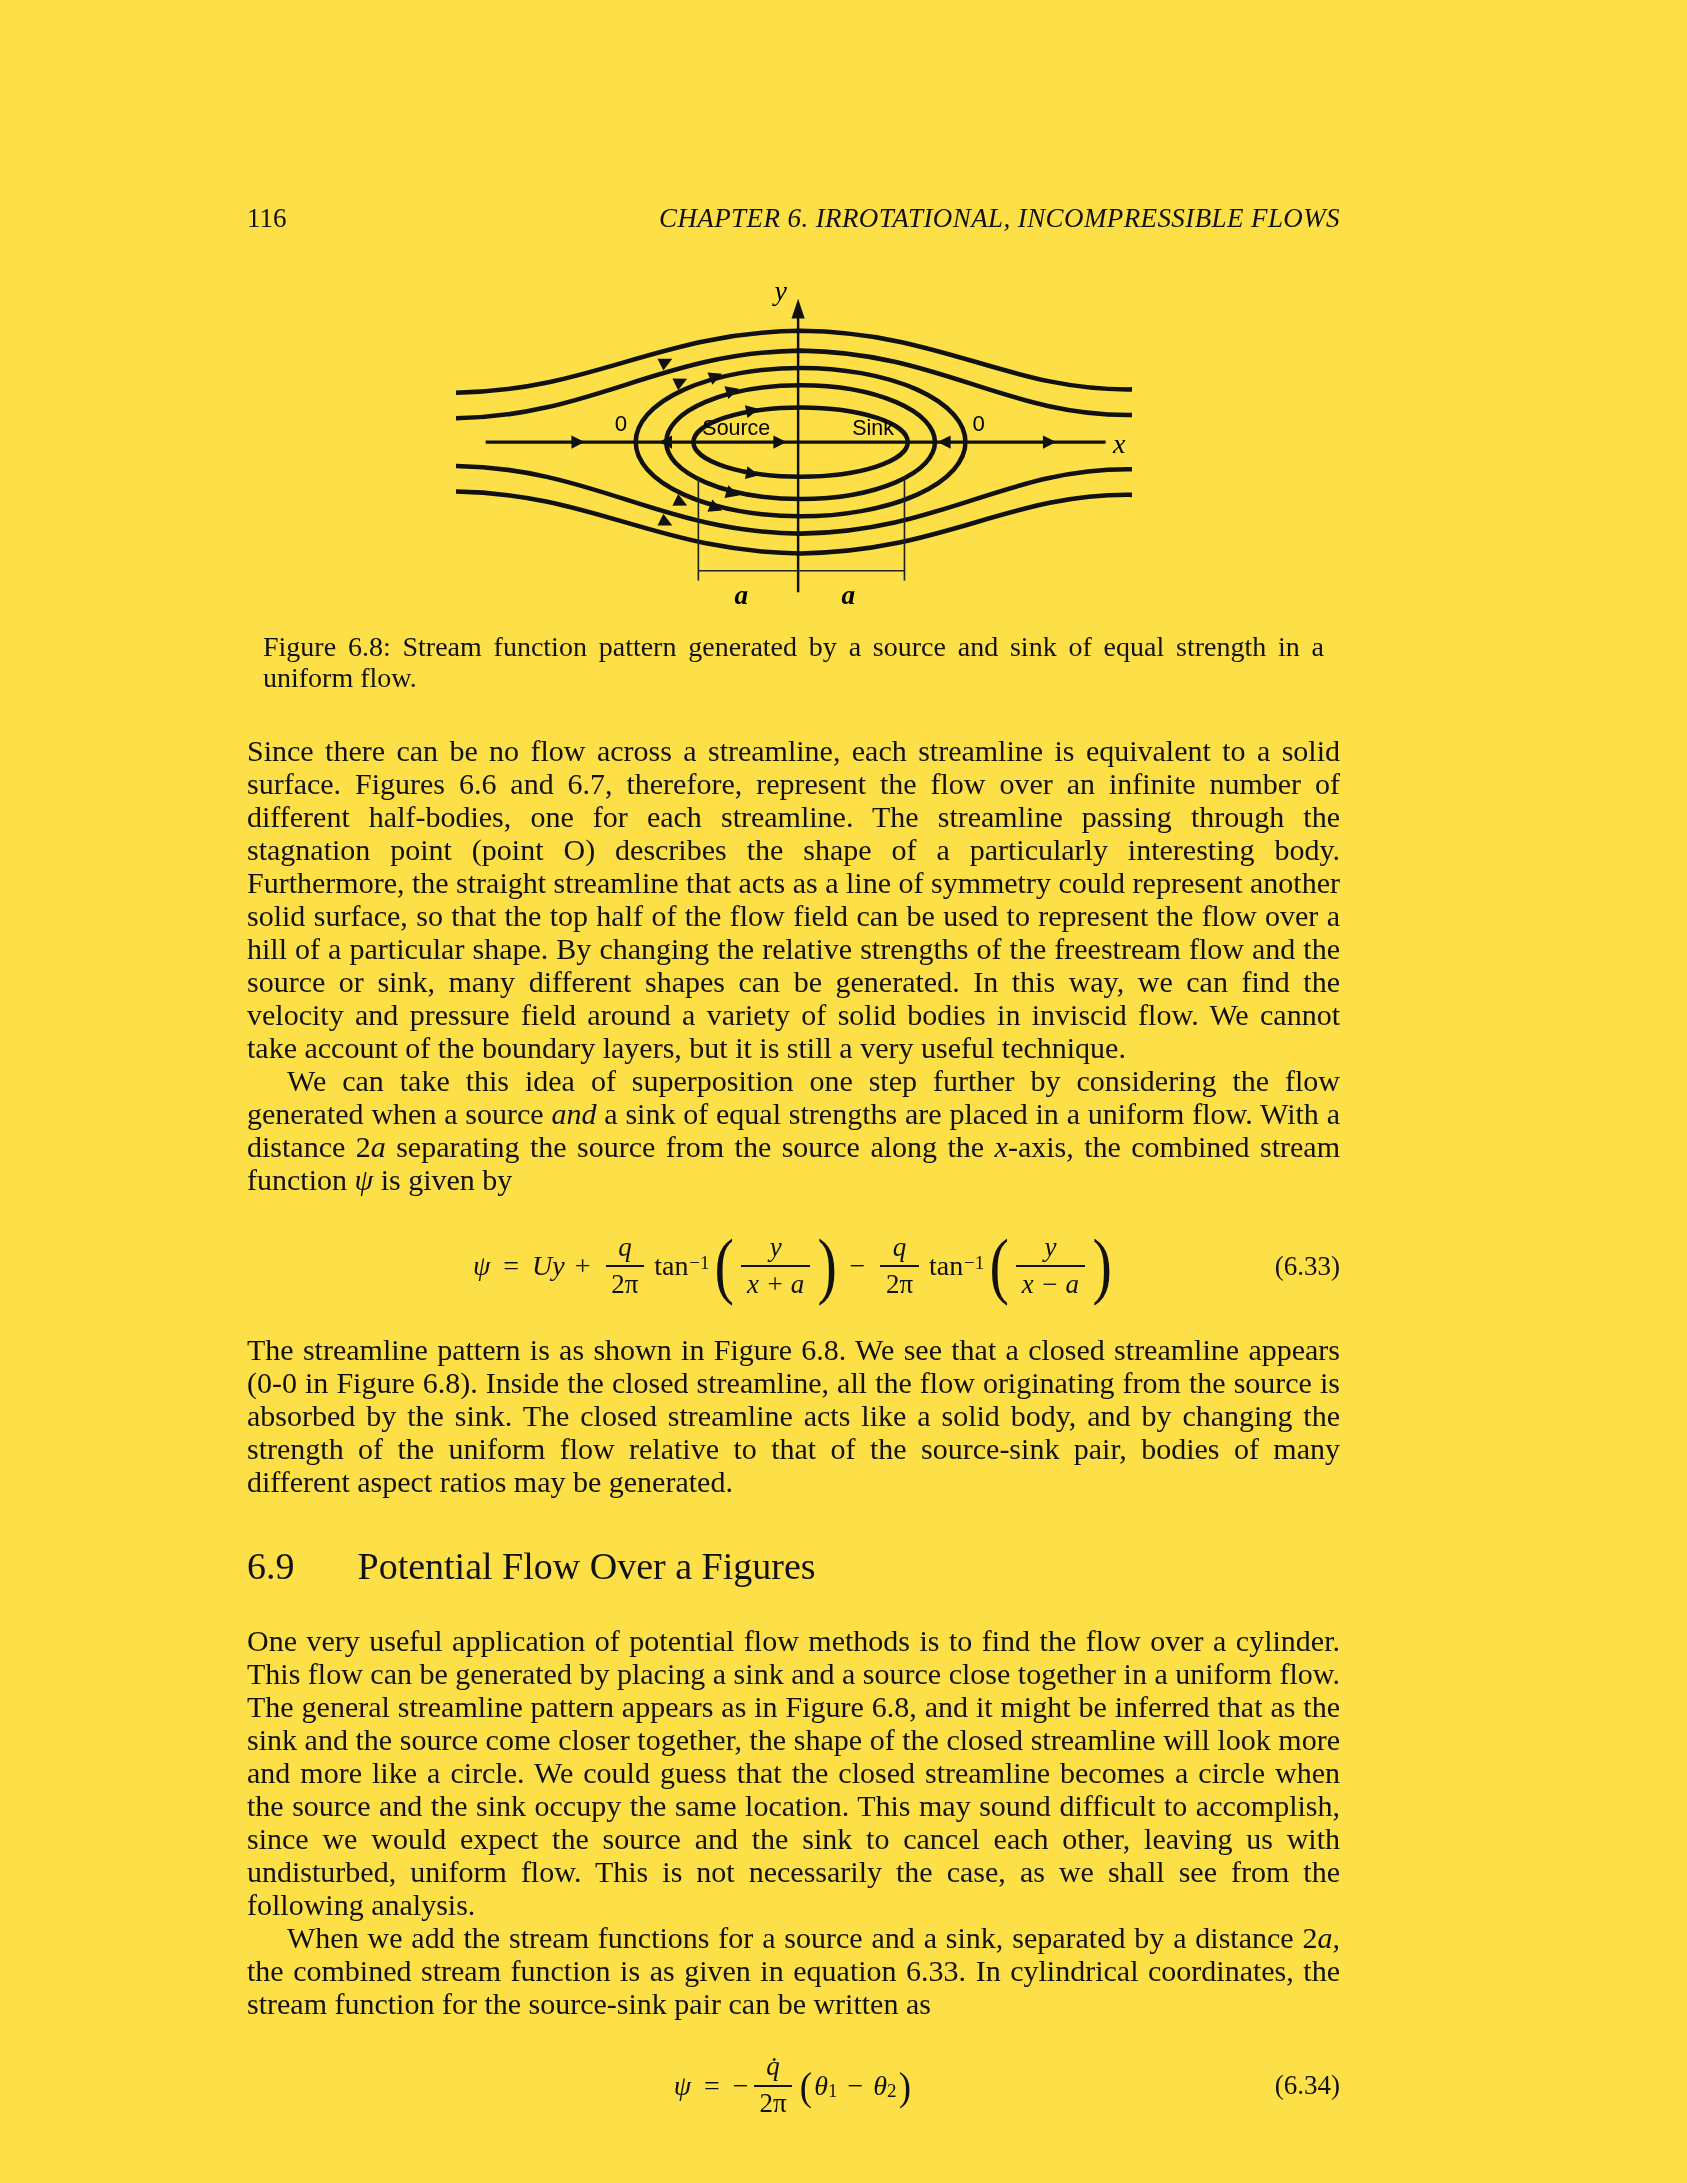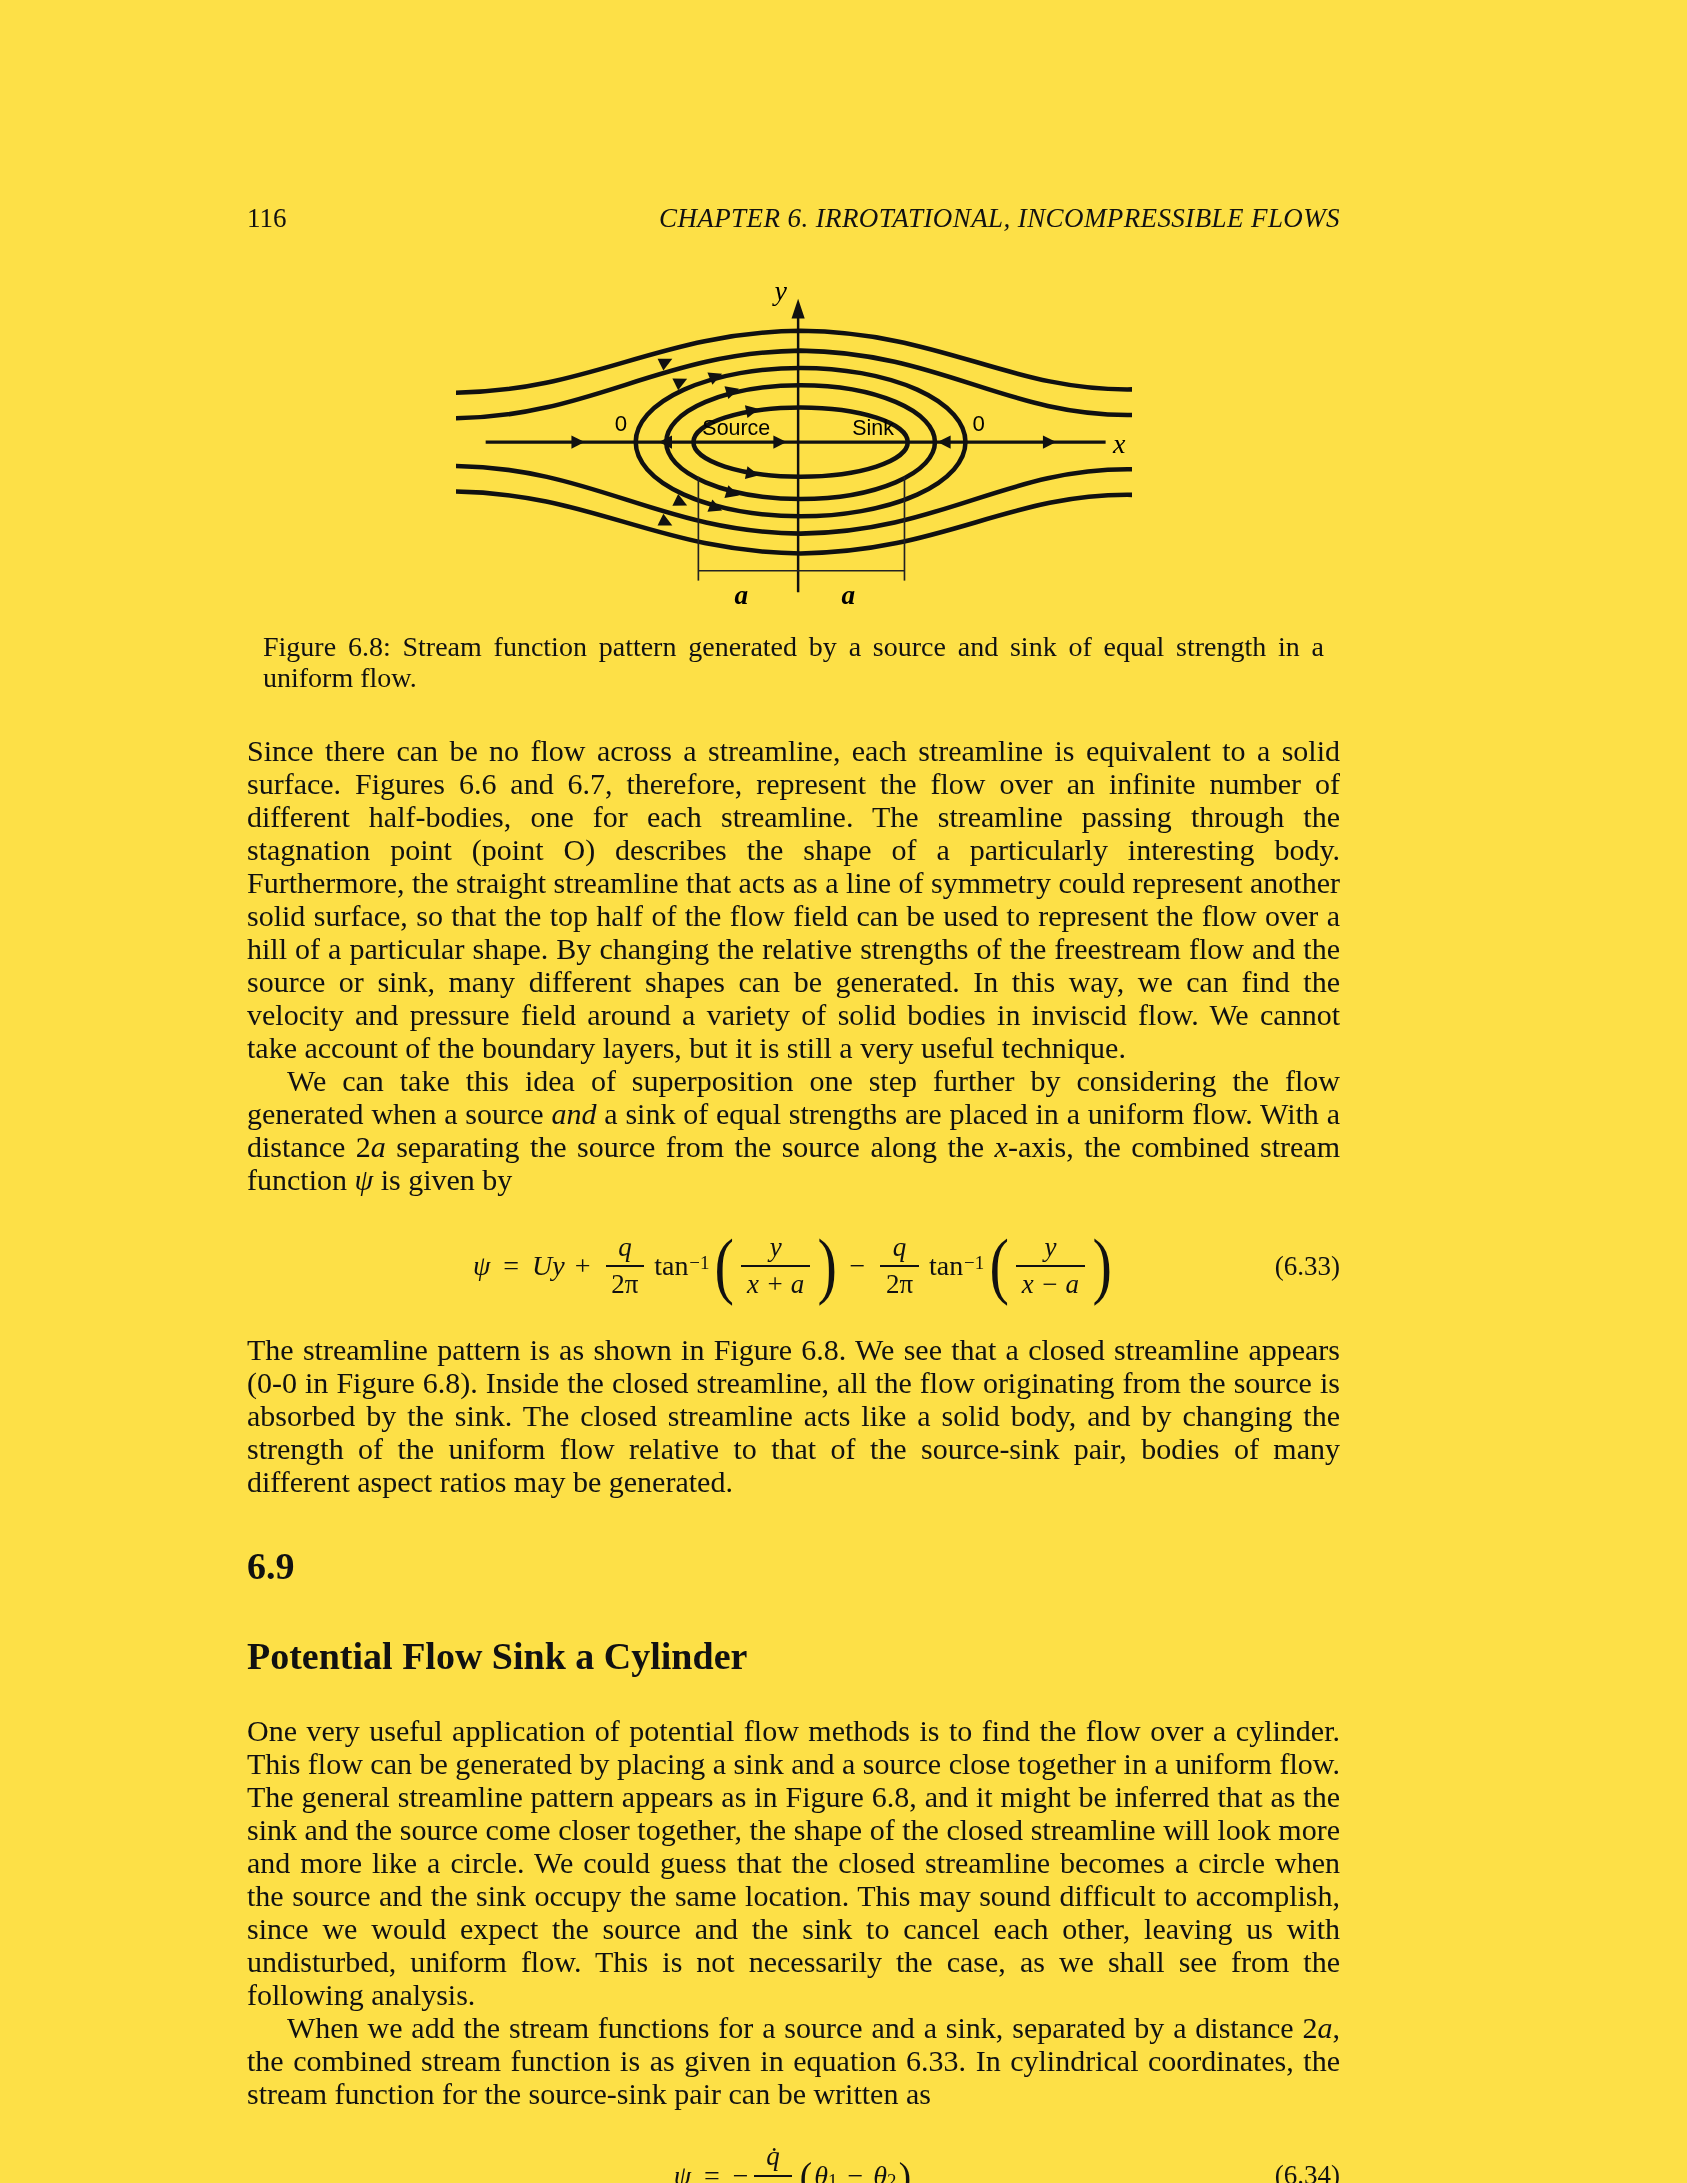--- a/index.html
+++ b/index.html
@@ -39,22 +39,22 @@
         font-size:27px;line-height:1.18;}
   .frac .num{padding:0 5.8px 1.6px;}
   .frac .den{border-top:2.5px solid #111;padding:1.6px 5.8px 0;}
   .fn{margin-left:5px;}
   .eq-body sup{font-size:19px;position:relative;top:-3.3px;margin:0 2.5px 0 0.8px;}
   .eq-body sub{font-size:19px;position:relative;top:5px;}
   .bp{font-size:73px;font-weight:400;line-height:0;transform:scaleX(0.8);}
   .mp{font-size:41px;line-height:0;transform:scaleX(0.9);margin:0 1.6px;}
   .eq-number{position:absolute;right:0;font-size:27px;text-align:right;}
   
-  .section-heading{display:flex;gap:46px;font-size:38px;font-weight:700;
-                   margin:46px 0 36px;font-family:"Liberation Serif",serif;flex-direction:column;}
+  .section-heading{display:flex;gap:63px;font-size:38px;font-weight:400;
+                   margin:46px 0 36px;font-family:"Liberation Serif",serif;}
 </style>
 </head>
 <body>
 
 <div class="page">
 
   <header class="running-head">
     <span>116</span>
     <span class="chap">CHAPTER 6.  IRROTATIONAL, INCOMPRESSIBLE FLOWS</span>
   </header>
@@ -139,21 +139,21 @@
       <span class="frac"><i class="num">y</i><i class="den">x − a</i></span>
       <span class="bp">)</span>
     </span>
     <span class="eq-number">(6.33)</span>
   </div>
 
   <p class="body">The streamline pattern is as shown in Figure 6.8. We see that a closed streamline appears (0-0 in Figure 6.8). Inside the closed streamline, all the flow originating from the source is absorbed by the sink. The closed streamline acts like a solid body, and by changing the strength of the uniform flow relative to that of the source-sink pair, bodies of many different aspect ratios may be generated.</p>
 
   <h2 class="section-heading">
     <span>6.9</span>
-    <span>Potential Flow Sink a Cylinder</span>
+    <span>Potential Flow Over a Figures</span>
   </h2>
 
   <p class="body">One very useful application of potential flow methods is to find the flow over a cylinder. This flow can be generated by placing a sink and a source close together in a uniform flow. The general streamline pattern appears as in Figure 6.8, and it might be inferred that as the sink and the source come closer together, the shape of the closed streamline will look more and more like a circle. We could guess that the closed streamline becomes a circle when the source and the sink occupy the same location. This may sound difficult to accomplish, since we would expect the source and the sink to cancel each other, leaving us with undisturbed, uniform flow. This is not necessarily the case, as we shall see from the following analysis.</p>
 
   <p class="body indent"><span>When we add the stream functions for a source and a sink, separated by a distance 2</span><i>a</i><span>, the combined stream function is as given in equation 6.33. In cylindrical coordinates, the stream function for the source-sink pair can be written as</span></p>
 
   <div class="display-eq" style="height:115px;">
     <span class="eq-body">
       <i>ψ</i>
       <span class="rel">=</span>

